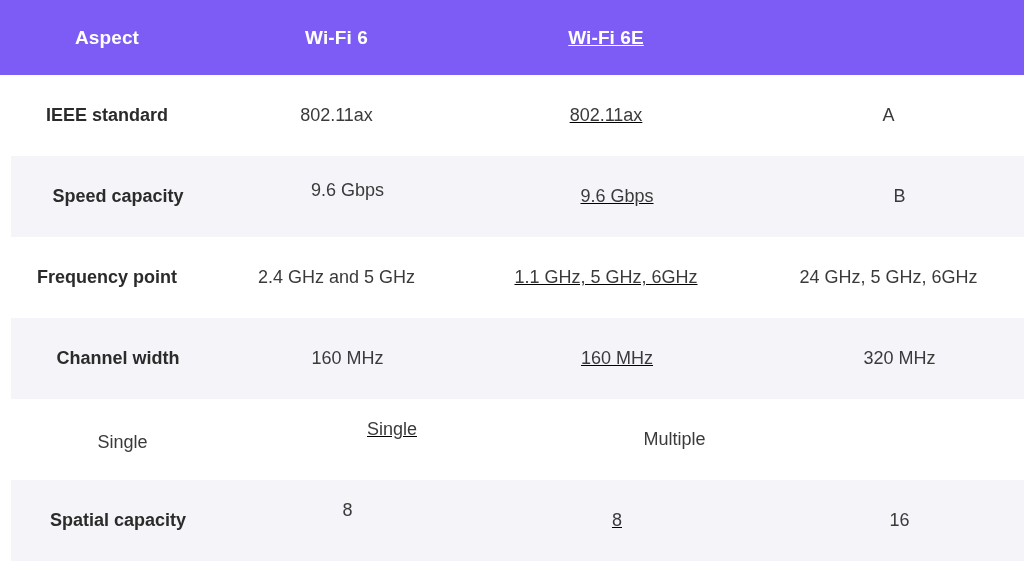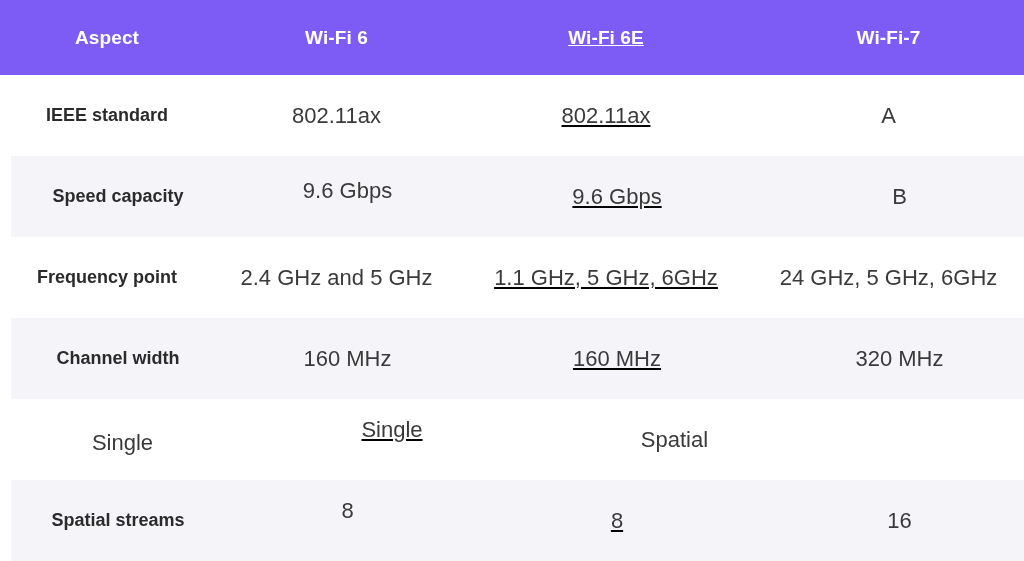--- a/index.html
+++ b/index.html
@@ -74,21 +74,21 @@
 
   
   .aspect-label {
     font-weight: bold;
     font-size: 18px;
     color: #2b2b2b;
     line-height: 1.15;
   }
   .data-value {
     font-weight: normal;
-    font-size: 22px;
+    font-size: 18px;
     color: #3a3a3a;
     line-height: 1.15;
     white-space: nowrap;
   }
 
   
   .nudge-up-6   { position: relative; top: -6px; }
   .nudge-up-10  { position: relative; top: -10px; }
   .nudge-down-3 { position: relative; top: 3px; }
 </style>
@@ -100,23 +100,20 @@
   <div class="table-header">
     <div class="cell col-aspect">
       <span>Aspect</span>
     </div>
     <div class="cell col-wifi6">
       <span>Wi-Fi 6</span>
     </div>
     <div class="cell col-wifi6e">
       <span>Wi-Fi 6E</span>
     </div>
-    <div class="cell col-wifi7">
-      <span>Wi-Fi-7</span>
-    </div>
   </div>
 
   <div class="table-body">
 
     <div class="table-row">
       <div class="cell col-aspect">
         <span class="aspect-label">IEEE standard</span>
       </div>
       <div class="cell col-wifi6">
         <span class="data-value">802.11ax</span>
@@ -175,27 +172,27 @@
     </div>
 
     <div class="table-row">
       <div class="cell col-wifi6">
         <span class="data-value nudge-down-3">Single</span>
       </div>
       <div class="cell col-wifi6e">
         <span class="data-value nudge-up-10">Single</span>
       </div>
       <div class="cell col-wifi7">
-        <span class="data-value">Spatial</span>
+        <span class="data-value">Multiple</span>
       </div>
     </div>
 
     <div class="table-row striped">
       <div class="cell col-aspect">
-        <span class="aspect-label">Spatial streams</span>
+        <span class="aspect-label">Spatial capacity</span>
       </div>
       <div class="cell col-wifi6">
         <span class="data-value nudge-up-10">8</span>
       </div>
       <div class="cell col-wifi6e">
         <span class="data-value">8</span>
       </div>
       <div class="cell col-wifi7">
         <span class="data-value">16</span>
       </div>

